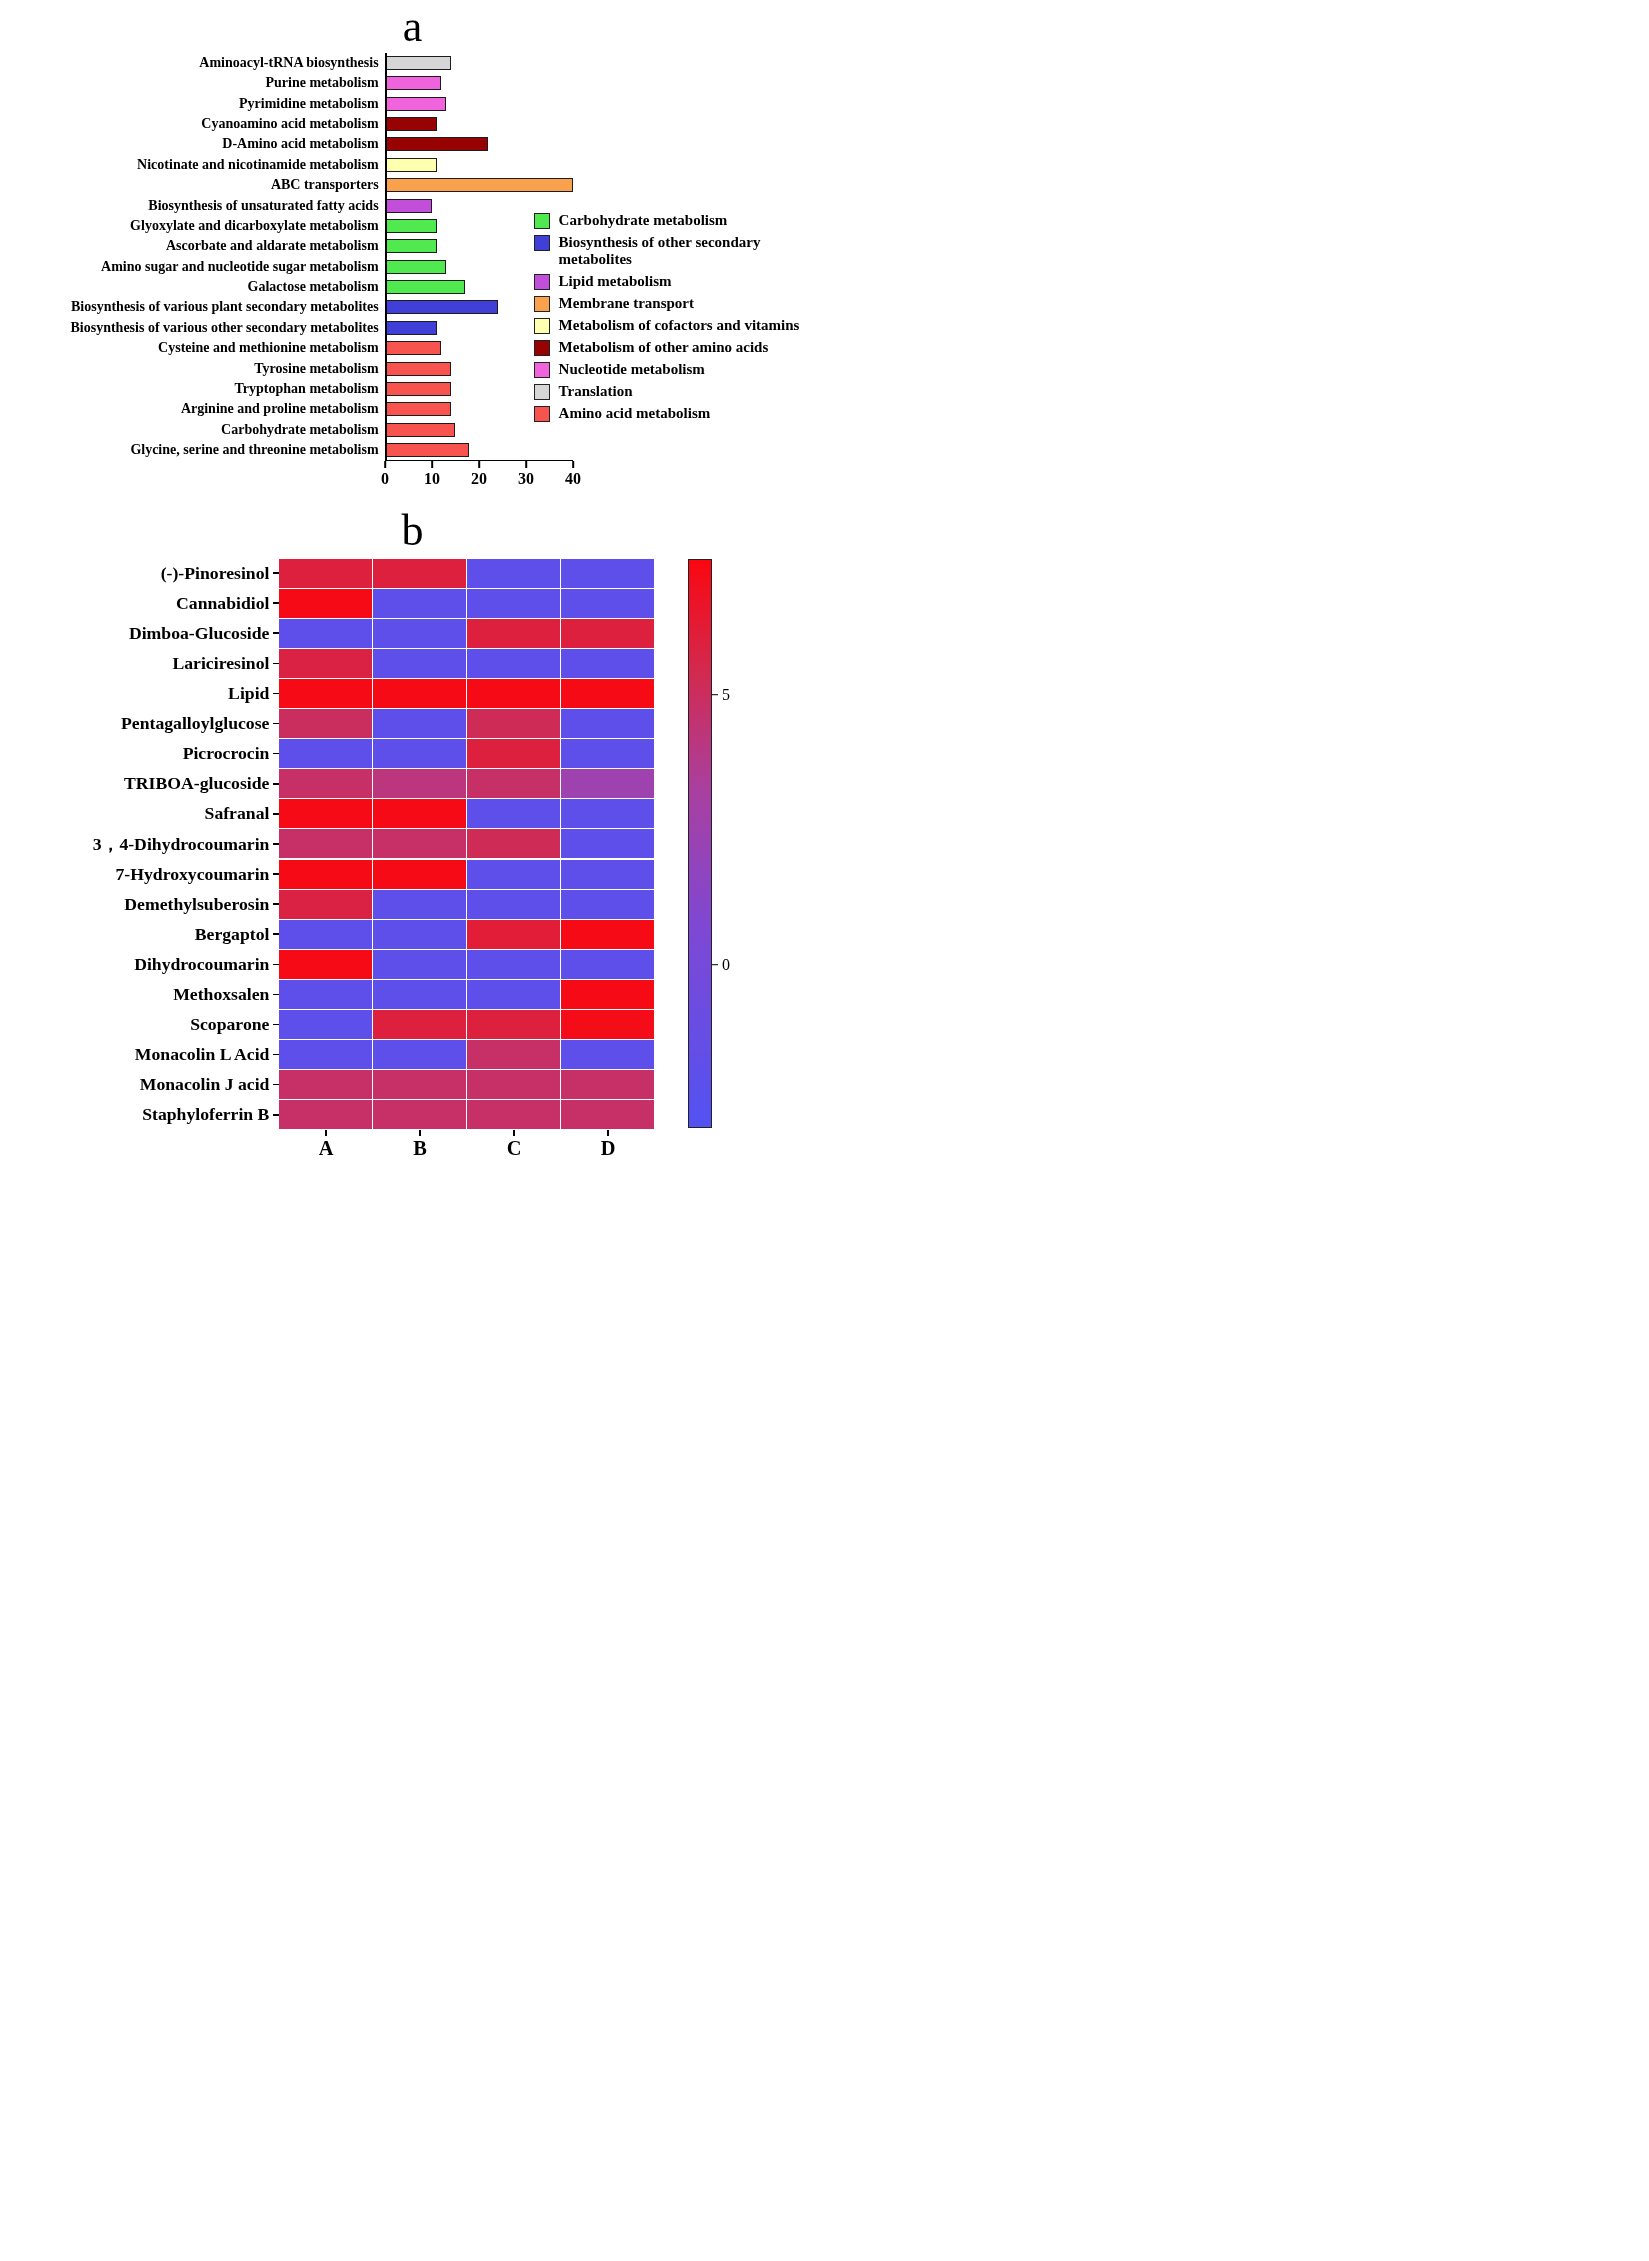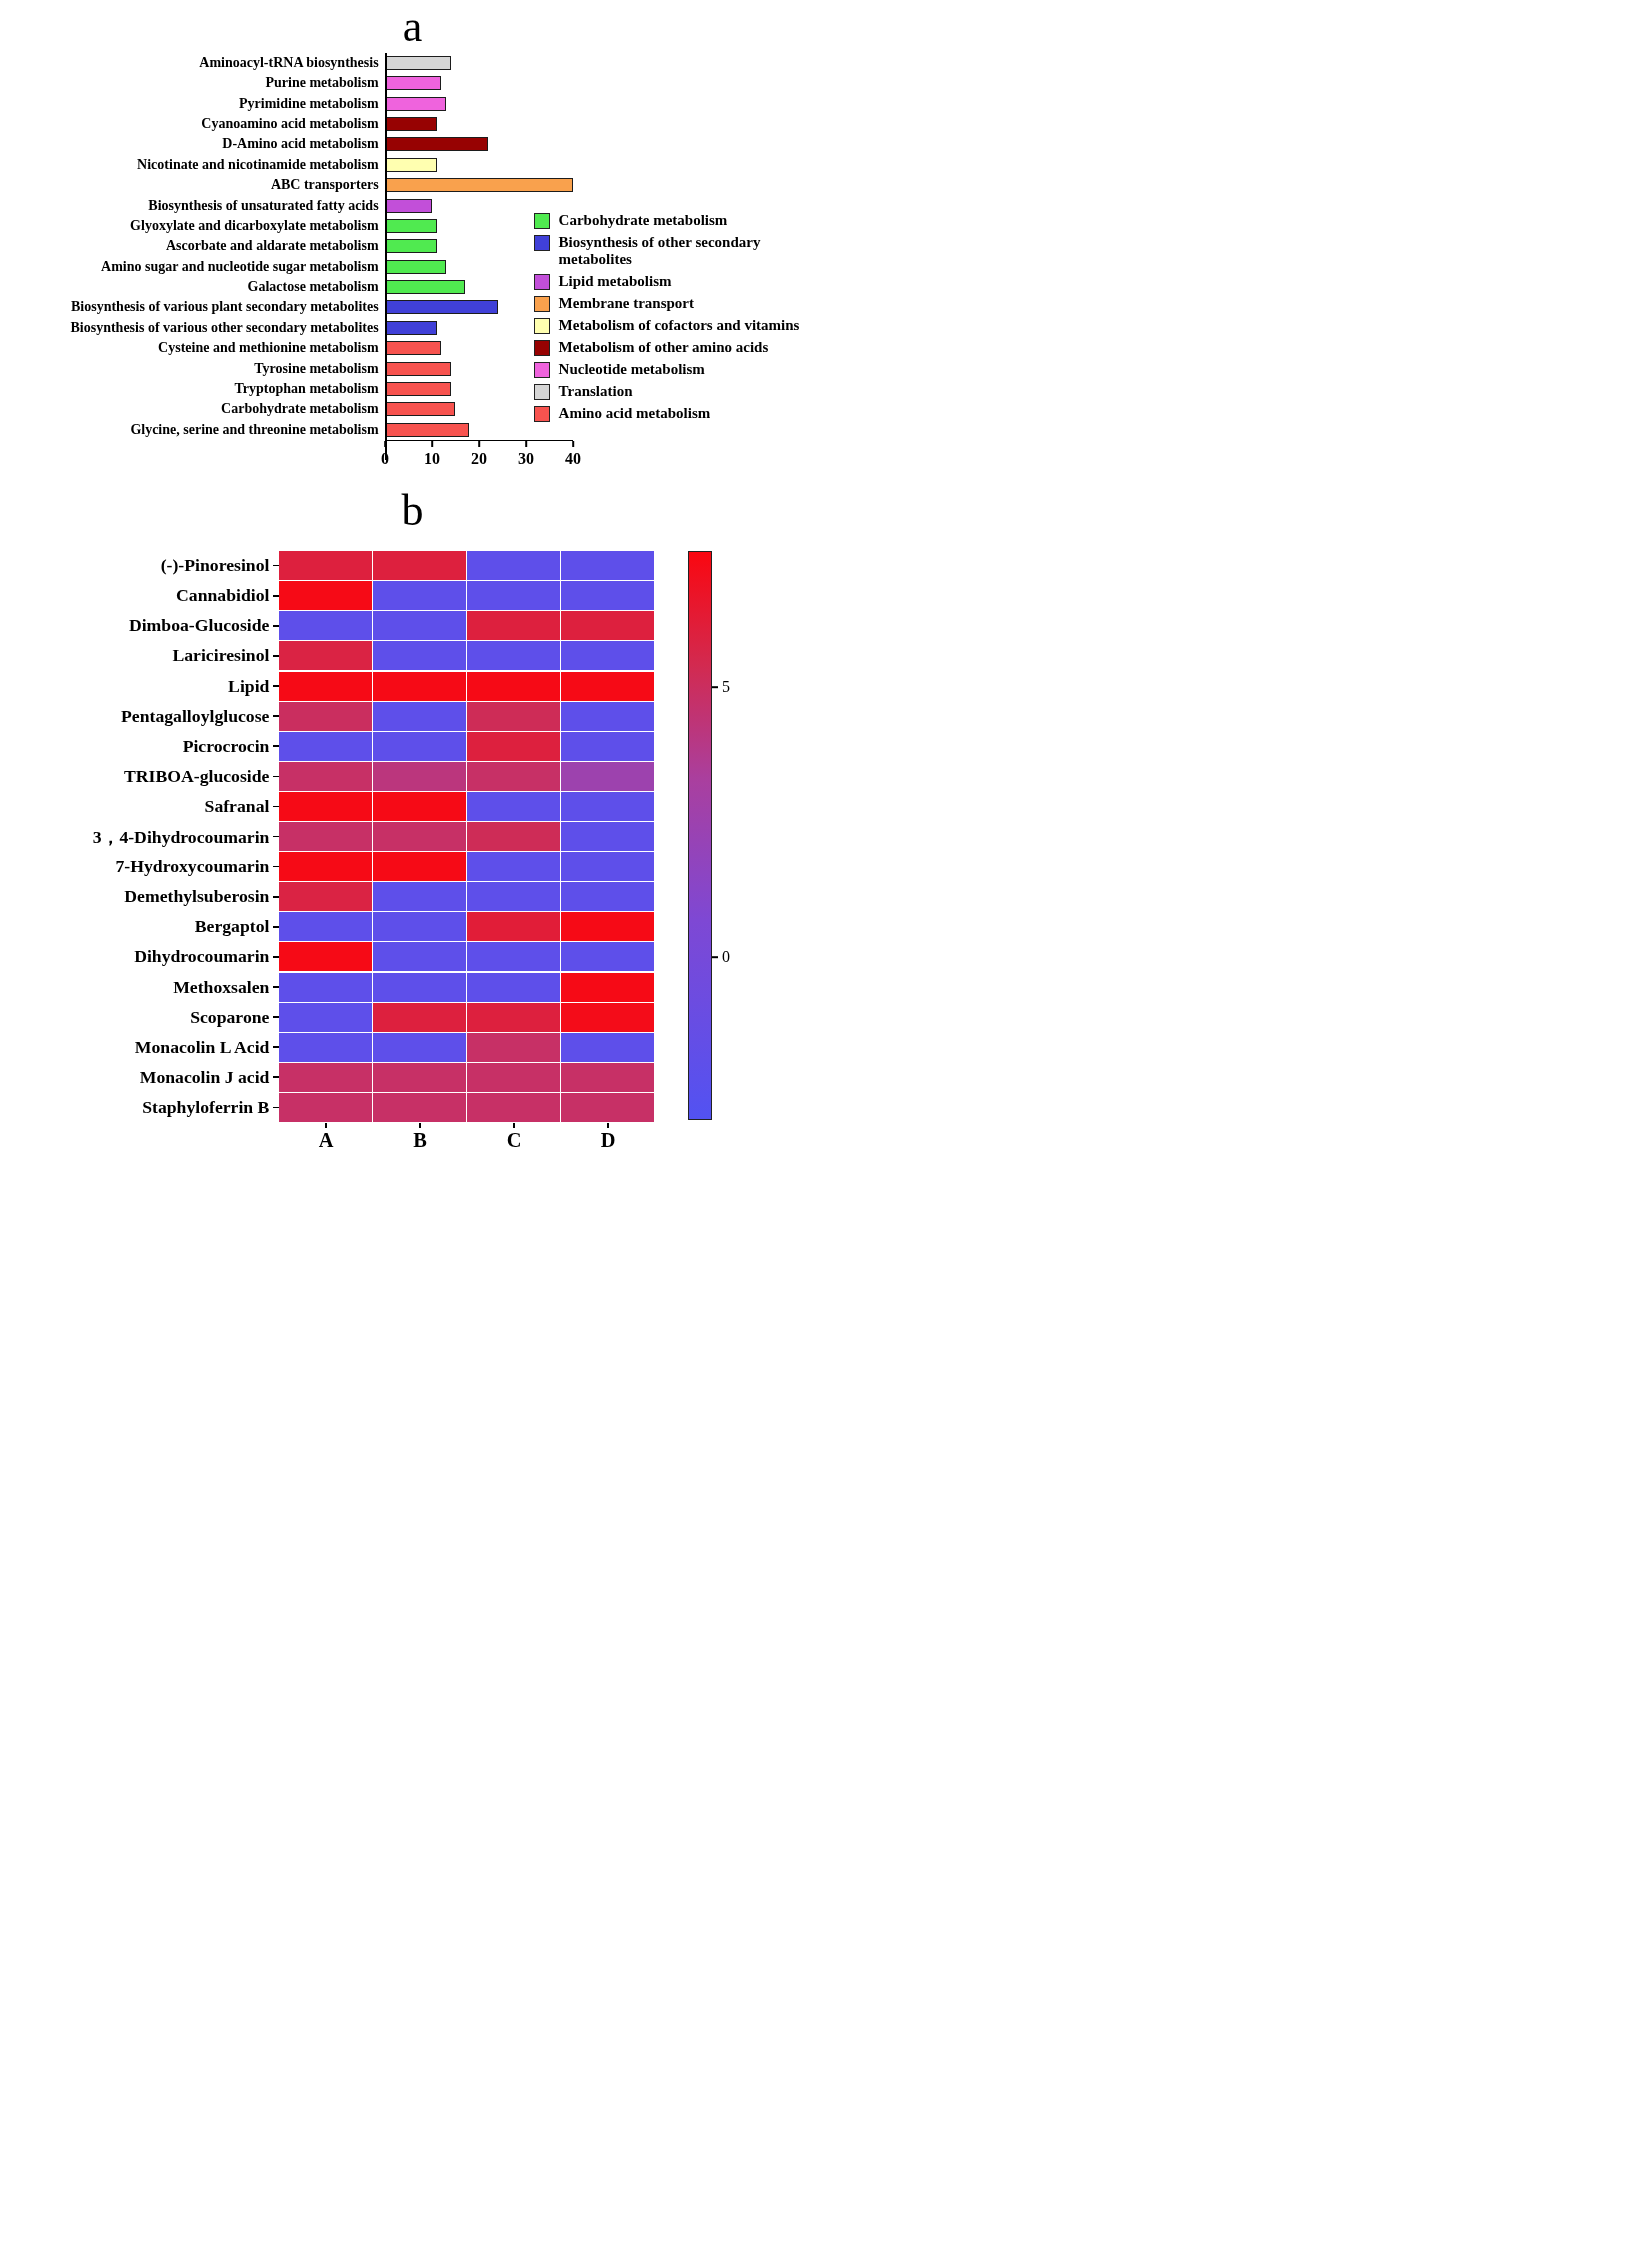--- a/index.html
+++ b/index.html
@@ -18,21 +18,21 @@
   .x-axis{margin-left:385px;width:188px;height:32px;border-top:1.6px solid #000;position:relative}
   .x-tick{position:absolute;top:0;width:1.6px;height:6.4px;background:#000;transform:translateX(-50%)}
   .x-tick-label{position:absolute;top:8.6px;transform:translateX(-50%);font-weight:700;font-size:16px}
   .legend{position:absolute;left:534px;top:159px;width:292px}
   .legend-item{display:flex;align-items:flex-start;margin-bottom:4.8px}
   .legend-swatch{width:16px;height:16px;border:1.1px solid #222;margin-right:8.6px;flex:0 0 auto;margin-top:1.1px}
   .legend-label{font-weight:700;font-size:15px;line-height:1.15}
 
   
   .panel-b{margin-top:16px}
-  .heatmap-wrap{position:relative;margin-top:17px}
+  .heatmap-wrap{position:relative;margin-top:4px}
   .hm-row{display:flex;align-items:center;height:29px;margin-bottom:1.1px}
   .hm-label{width:279px;display:flex;align-items:center;justify-content:flex-end;font-weight:700;font-size:17.7px;white-space:nowrap}
   .hm-tick{width:6.4px;height:1.6px;background:#000;margin-left:3.2px;flex:0 0 auto}
   .hm-cell{width:93px;height:29px;margin-right:1.1px;flex:0 0 auto}
   .colorbar{position:absolute;left:688px;top:0;width:23.6px;border:1.1px solid #222}
   .colorbar-tick{position:absolute;left:22.5px;width:6.4px;height:1.6px;background:#000;transform:translateY(-50%)}
   .colorbar-label{position:absolute;left:33px;transform:translateY(-50%);font-size:16px;font-weight:400}
   .hm-col-labels{display:flex;margin-left:279px;margin-top:1.1px}
   .hm-col{width:94px;display:flex;flex-direction:column;align-items:center}
   .hm-col-tick{width:1.6px;height:5.4px;background:#000}
@@ -143,20 +143,26 @@
               <div class="bar" style="width: 66px; background: rgb(247, 83, 79);"></div>
             </div>
           </div>
           <div class="bar-row">
             <div class="bar-label">Tryptophan metabolism</div>
             <div class="bar-track">
               <div class="bar" style="width: 66px; background: rgb(247, 83, 79);"></div>
             </div>
           </div>
           <div class="bar-row">
+            <div class="bar-label">Arginine and proline metabolism</div>
+            <div class="bar-track">
+              <div class="bar" style="width: 66px; background: rgb(247, 83, 79);"></div>
+            </div>
+          </div>
+          <div class="bar-row">
             <div class="bar-label">Carbohydrate metabolism</div>
             <div class="bar-track">
               <div class="bar" style="width: 70px; background: rgb(247, 83, 79);"></div>
             </div>
           </div>
           <div class="bar-row">
             <div class="bar-label">Glycine, serine and threonine metabolism</div>
             <div class="bar-track">
               <div class="bar" style="width: 84px; background: rgb(247, 83, 79);"></div>
             </div>

